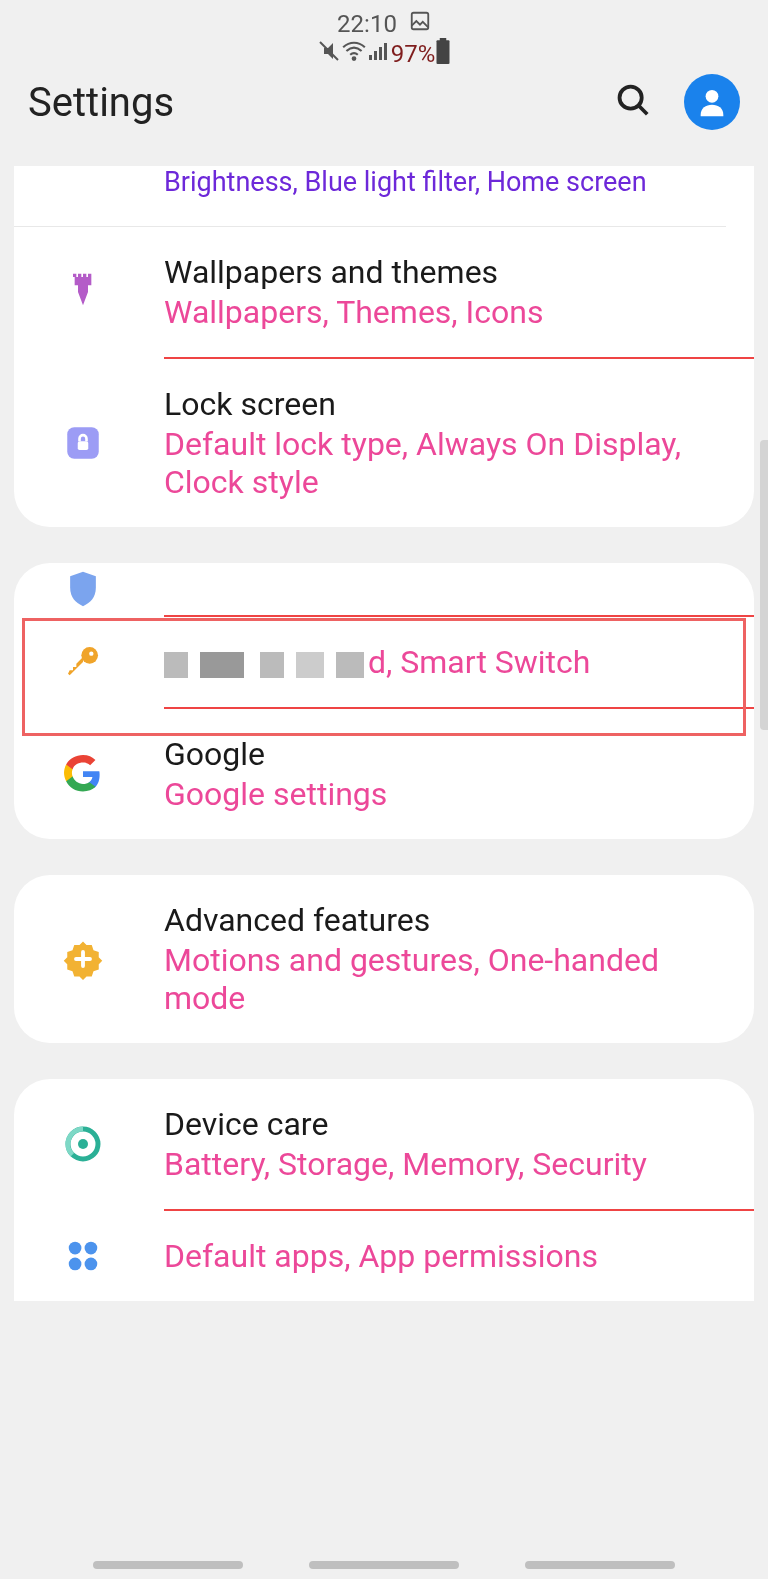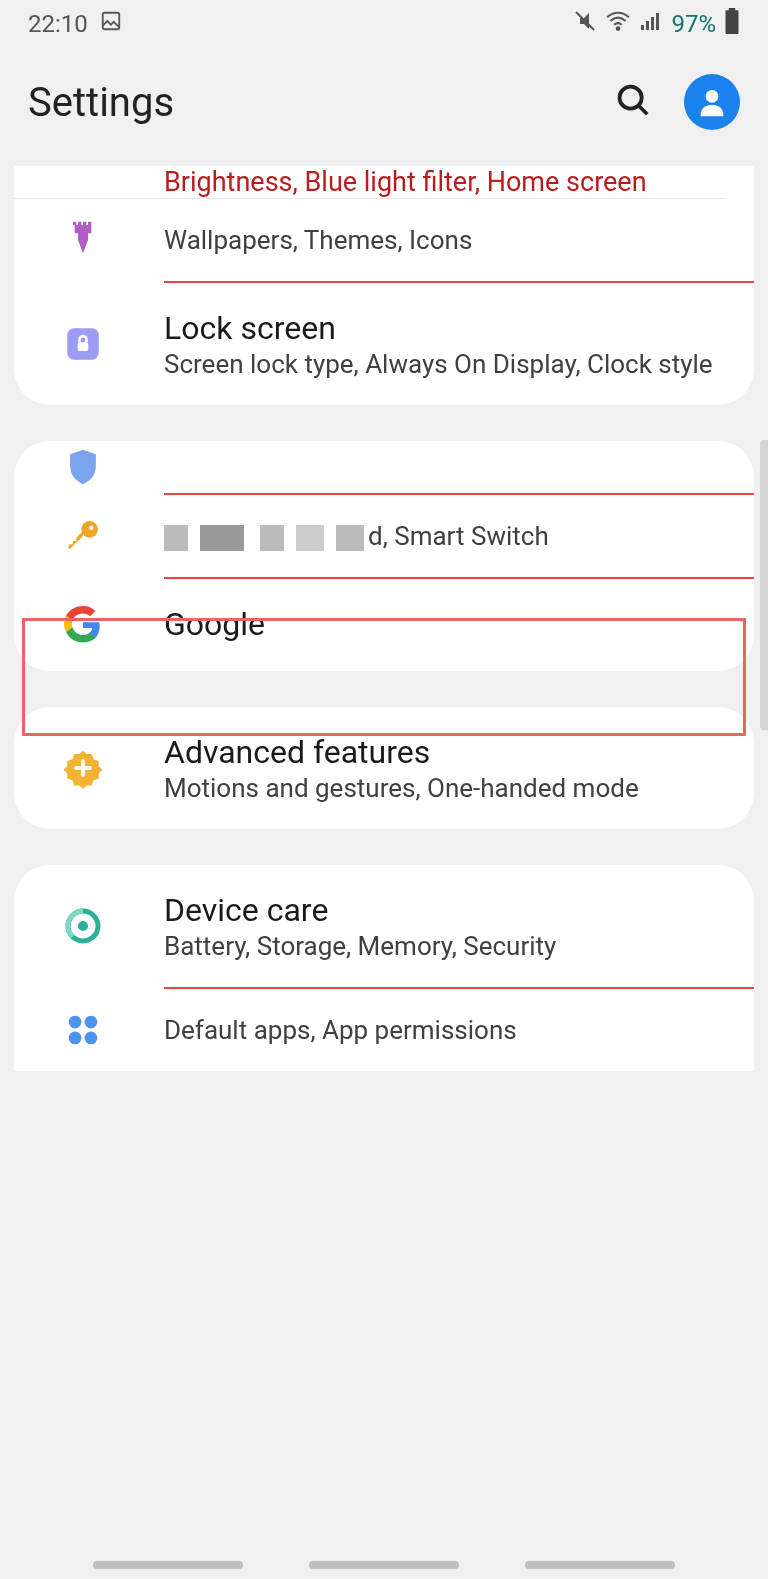--- a/index.html
+++ b/index.html
@@ -11,23 +11,24 @@
       overflow: hidden;
       position: relative;
     }
     .status-bar {
       display: flex;
       justify-content: space-between;
       align-items: center;
       padding: 10px 28px;
       height: 48px;
       color: #333;
+      flex-direction: column;
     }
     .status-left { display: flex; align-items: center; gap: 12px; font-size: 24px; color: #555;}
-    .status-right { display: flex; align-items: center; gap: 8px; font-size: 24px; color: #0f766e;}
+    .status-right { display: flex; align-items: center; gap: 0; font-size: 24px; color: #7f1d1d;}
     .pic-icon { width: 22px; height: 22px; }
     .header {
       display: flex;
       align-items: center;
       justify-content: space-between;
       padding: 26px 28px 36px 28px;
       gap: 32px;
     }
     .header-title { font-size: 40px; color: #222; font-weight: 400; }
     .header-actions { display: flex; align-items: center; gap: 32px; }
@@ -37,44 +38,44 @@
       background: #1a82ec; display: flex; align-items: center; justify-content: center;
     }
     .card {
       background: #fff;
       border-radius: 36px;
       margin: 0 14px 36px 14px;
       overflow: hidden;
     }
     .card.first { border-radius: 0 0 36px 36px; margin-top: 0; }
     .peek {
-      color: #b91c1c;
+      color: #6d28d9;
       font-size: 27px;
       text-align: left;
-      padding: 0 0 0 150px;
+      padding: 0 0 28px 150px;
       border-bottom: 1px solid #e8e8e8;
       margin: 0 28px 0 0;
     }
     .item {
       display: flex;
       align-items: center;
       padding: 26px 28px 26px 0;
       margin-left: 150px;
       position: relative;
     }
     .item + .item { border-top: 2px solid #ef4444; }
     .item-icon {
       position: absolute;
       left: -102px;
       width: 42px; height: 42px;
       display: flex; align-items: center; justify-content: center;
     }
     .item-text { flex: 1; }
     .item-title { font-size: 32px; color: #1a1a1a; margin-bottom: 2px; }
-    .item-sub { font-size: 26px; color: #404040; }
+    .item-sub { font-size: 32px; color: #ec4899; }
     .highlight-box {
       position: absolute;
       border: 3px solid #ee6262;
       left: 22px; right: 22px;
       top: 618px;
       height: 118px;
       pointer-events: none;
     }
     .censor {
       display: inline-block;
@@ -168,35 +169,36 @@
   <div class="peek">Brightness, Blue light filter, Home screen</div>
 
   <div class="item">
     <div class="item-icon">
       <svg width="40" height="40" viewBox="0 0 24 24" fill="#b45cc8">
           <path d="M7 3h10v5H7zM9 8h6v4l-3 8-3-8z"></path>
           <path d="M7 3v-2M10 3v-2M13 3v-2M16 3v-2" stroke="#b45cc8" stroke-width="2"></path>
         </svg>
     </div>
     <div class="item-text">
+      <div class="item-title">Wallpapers and themes</div>
       <div class="item-sub">Wallpapers, Themes, Icons</div>
     </div>
   </div>
 
   <div class="item">
     <div class="item-icon">
       <svg width="42" height="42" viewBox="0 0 24 24">
           <rect x="3" y="3" width="18" height="18" rx="4" fill="#9c9cf5"></rect>
           <rect x="9" y="11" width="6" height="5" rx="1" fill="#fff"></rect>
           <path d="M10 11v-1.5a2 2 0 014 0V11" stroke="#fff" stroke-width="1.5" fill="none"></path>
         </svg>
     </div>
     <div class="item-text">
       <div class="item-title">Lock screen</div>
-      <div class="item-sub">Screen lock type, Always On Display, Clock style</div>
+      <div class="item-sub">Default lock type, Always On Display, Clock style</div>
     </div>
   </div>
 </div>
 
 <div class="card">
   <div class="item">
     <div class="item-icon">
       <svg width="36" height="40" viewBox="0 0 24 28" fill="#7ba4ee">
           <path d="M12 2l9 3v8c0 7-4 11-9 13-5-2-9-6-9-13V5l9-3z"></path>
         </svg>
@@ -220,20 +222,21 @@
     <div class="item-icon">
       <svg width="38" height="38" viewBox="0 0 48 48">
           <path fill="#4285F4" d="M45 24.5c0-1.6-.1-2.8-.4-4H24v7.3h11.9c-.5 3-2.3 5.5-4.9 7.2v5.9h7.9C43.5 36.6 45 31 45 24.5z"></path>
           <path fill="#34A853" d="M24 46c6.5 0 11.9-2.1 15.9-5.8l-7.9-5.9c-2.1 1.4-4.9 2.3-8 2.3-6.1 0-11.3-4.1-13.2-9.6H2.7v6C6.6 41 14.7 46 24 46z"></path>
           <path fill="#FBBC05" d="M10.8 27c-.5-1.4-.8-2.9-.8-4.5s.3-3.1.8-4.5v-6H2.7C1 15.4 0 19 0 22.5S1 29.6 2.7 33l8.1-6z"></path>
           <path fill="#EA4335" d="M24 9.5c3.5 0 6.6 1.2 9 3.5l6.7-6.7C35.9 2.4 30.5 0 24 0 14.7 0 6.6 5 2.7 12l8.1 6C12.7 12.6 17.9 9.5 24 9.5z"></path>
         </svg>
     </div>
     <div class="item-text">
       <div class="item-title">Google</div>
+      <div class="item-sub">Google settings</div>
     </div>
   </div>
 </div>
 
 <div class="card">
   <div class="item">
     <div class="item-icon">
       <svg width="42" height="42" viewBox="0 0 24 24" fill="#f2b233">
           <path d="M12 2l2 2h3l1 3 3 1v3l2 2-2 2v3l-3 1-1 3h-3l-2 2-2-2H7l-1-3-3-1v-3l-2-2 2-2V8l3-1 1-3h3l2-2z"></path>
           <path d="M12 8v8M8 12h8" stroke="#fff" stroke-width="2.2" stroke-linecap="round"></path>

